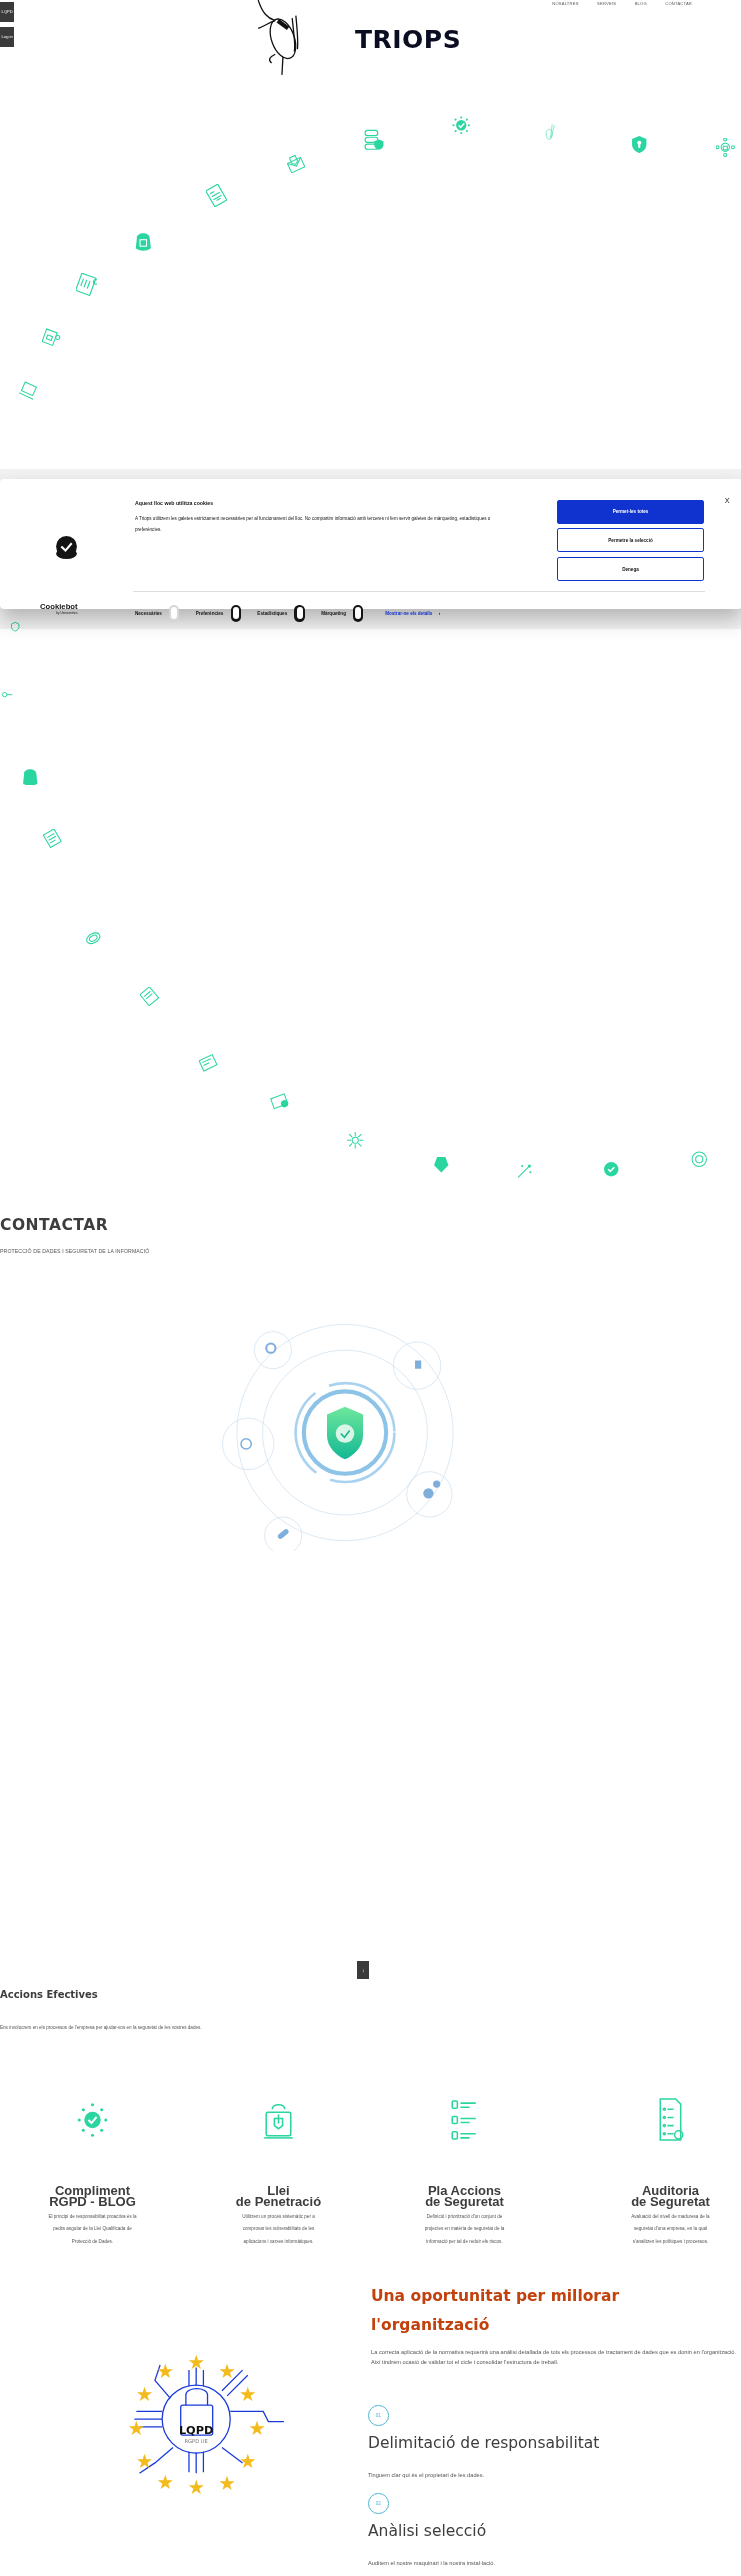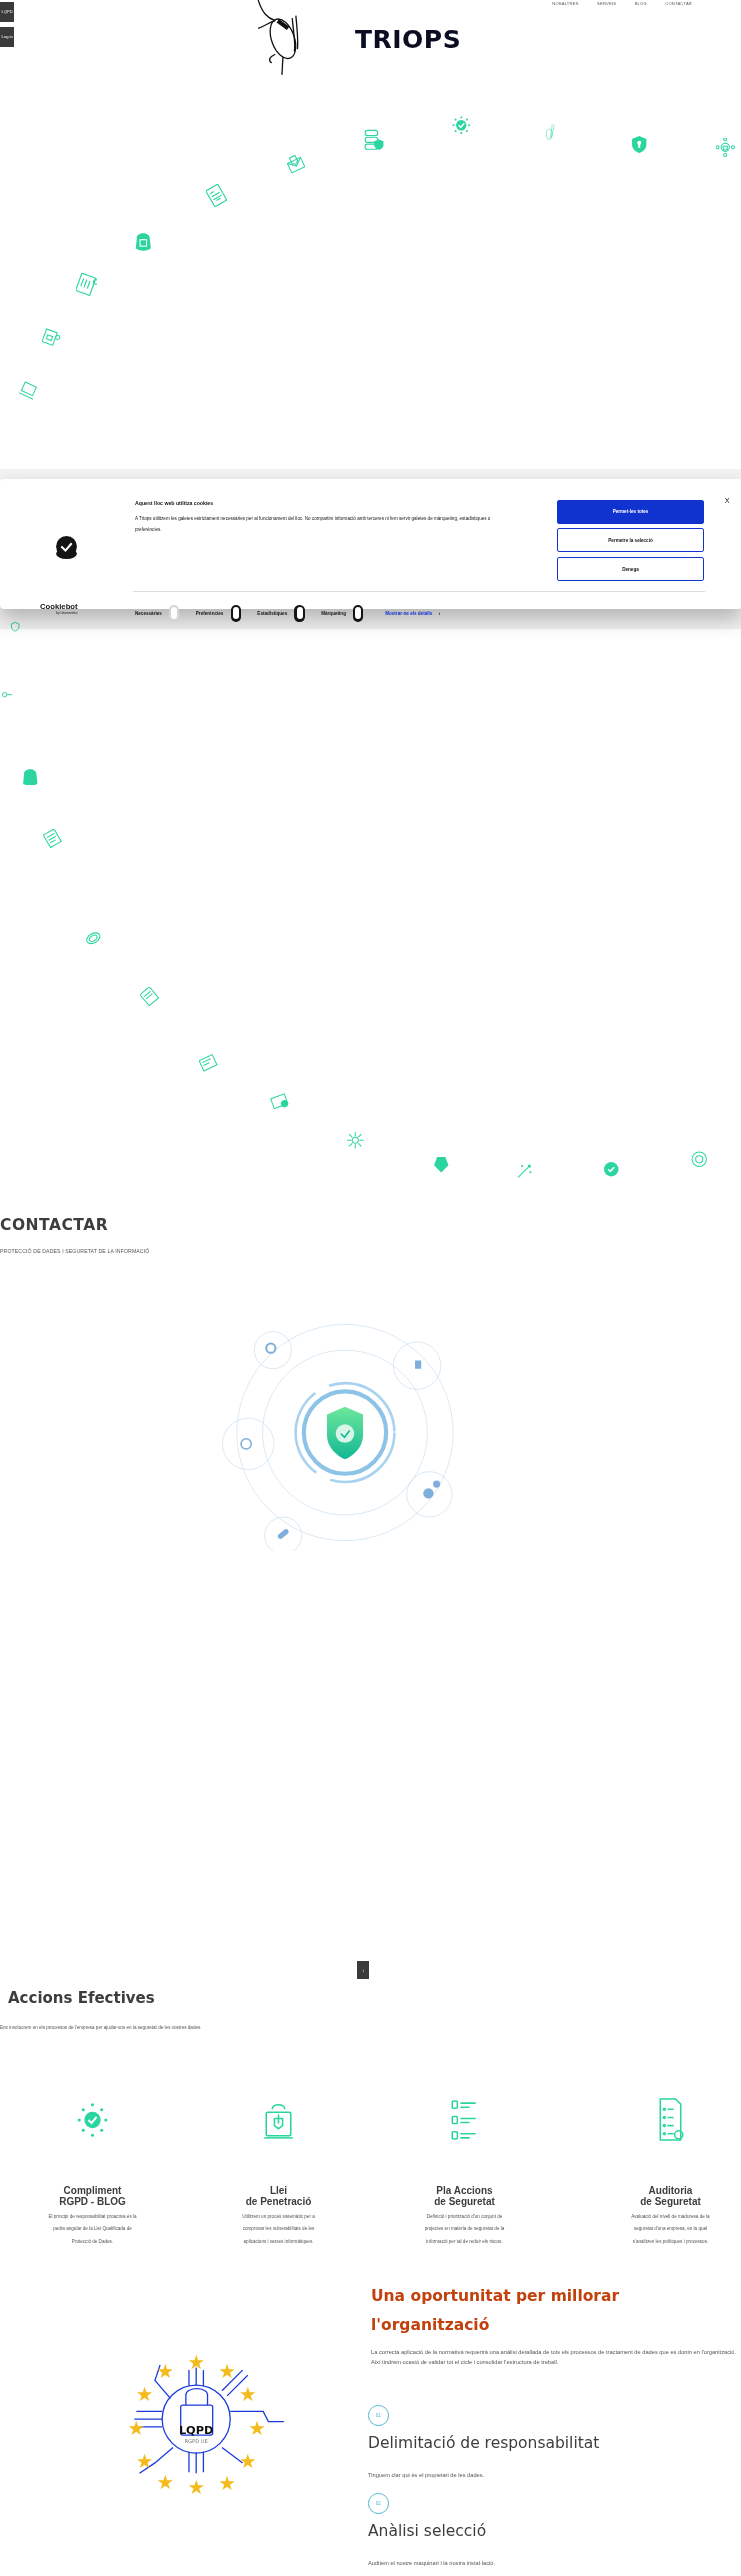--- a/index.html
+++ b/index.html
@@ -28,25 +28,25 @@
   .toggle{width:10.3px;height:16.5px;border-radius:5.2px;background:#141414;display:inline-block;position:relative;margin-right:9.3px}
   .toggle::after{content:"";position:absolute;left:2.1px;top:2.1px;width:6.2px;height:12.4px;border-radius:3.1px;background:#fff}
   .toggle.on{background:#d6d6d6}
   .consent-row .details{color:#1032cf;margin-left:5.2px}
   
   .h-big{font-family:"DejaVu Sans",sans-serif;color:#3d3d3d}
   .consultors-title{position:absolute;left:0;top:1216px;font-size:15.5px;letter-spacing:0.5px}
   .consultors-sub{position:absolute;left:0;top:1248px;font-size:5.2px;color:#555;letter-spacing:0.1px}
   .diagram{position:absolute;left:216px;top:1309px;width:258px;height:242px}
   .arrow-btn{position:absolute;left:357px;top:1961px;width:12.4px;height:17.5px;background:#3a3a3a;color:#fff;display:flex;align-items:center;justify-content:center;font-size:5.2px}
-  .accions-title{position:absolute;left:8px;top:1989px;font-size:15px}
+  .accions-title{position:absolute;left:0;top:1989px;font-size:10px}
   .accions-sub{position:absolute;left:0;top:2025px;font-size:4.6px;color:#555}
   .service{position:absolute;top:2097px;width:93px;text-align:center}
   .service .ic{width:31px;height:46px;margin:0 auto;color:#2ad5a0}
-  .service h3{margin-top:40px;font-size:10px;line-height:11.3px;color:#3d3d3d;font-weight:bold}
+  .service h3{margin-top:40px;font-size:13px;line-height:11.3px;color:#3d3d3d;font-weight:bold}
   .service p{margin-top:3.1px;font-size:4.6px;line-height:12.4px;color:#555}
   .lopd{position:absolute;left:124px;top:2339px;width:165px;height:155px}
   .opt-title{position:absolute;left:371px;top:2282px;width:361px;font-size:15.5px;line-height:29px;color:#c2410c}
   .opt-text{position:absolute;left:371px;top:2347px;width:371px;font-size:5.7px;line-height:10.3px;color:#555}
   .step-badge{position:absolute;left:368px;width:20.6px;height:20.6px;border:0.5px solid #4db8d6;border-radius:10.3px;color:#4db8d6;font-size:4.6px;display:flex;align-items:center;justify-content:center}
   .step-title{position:absolute;left:368px;font-size:15.5px;color:#3d3d3d}
   .step-text{position:absolute;left:368px;font-size:5.7px;color:#555}
 </style>
 </head>
 <body>

